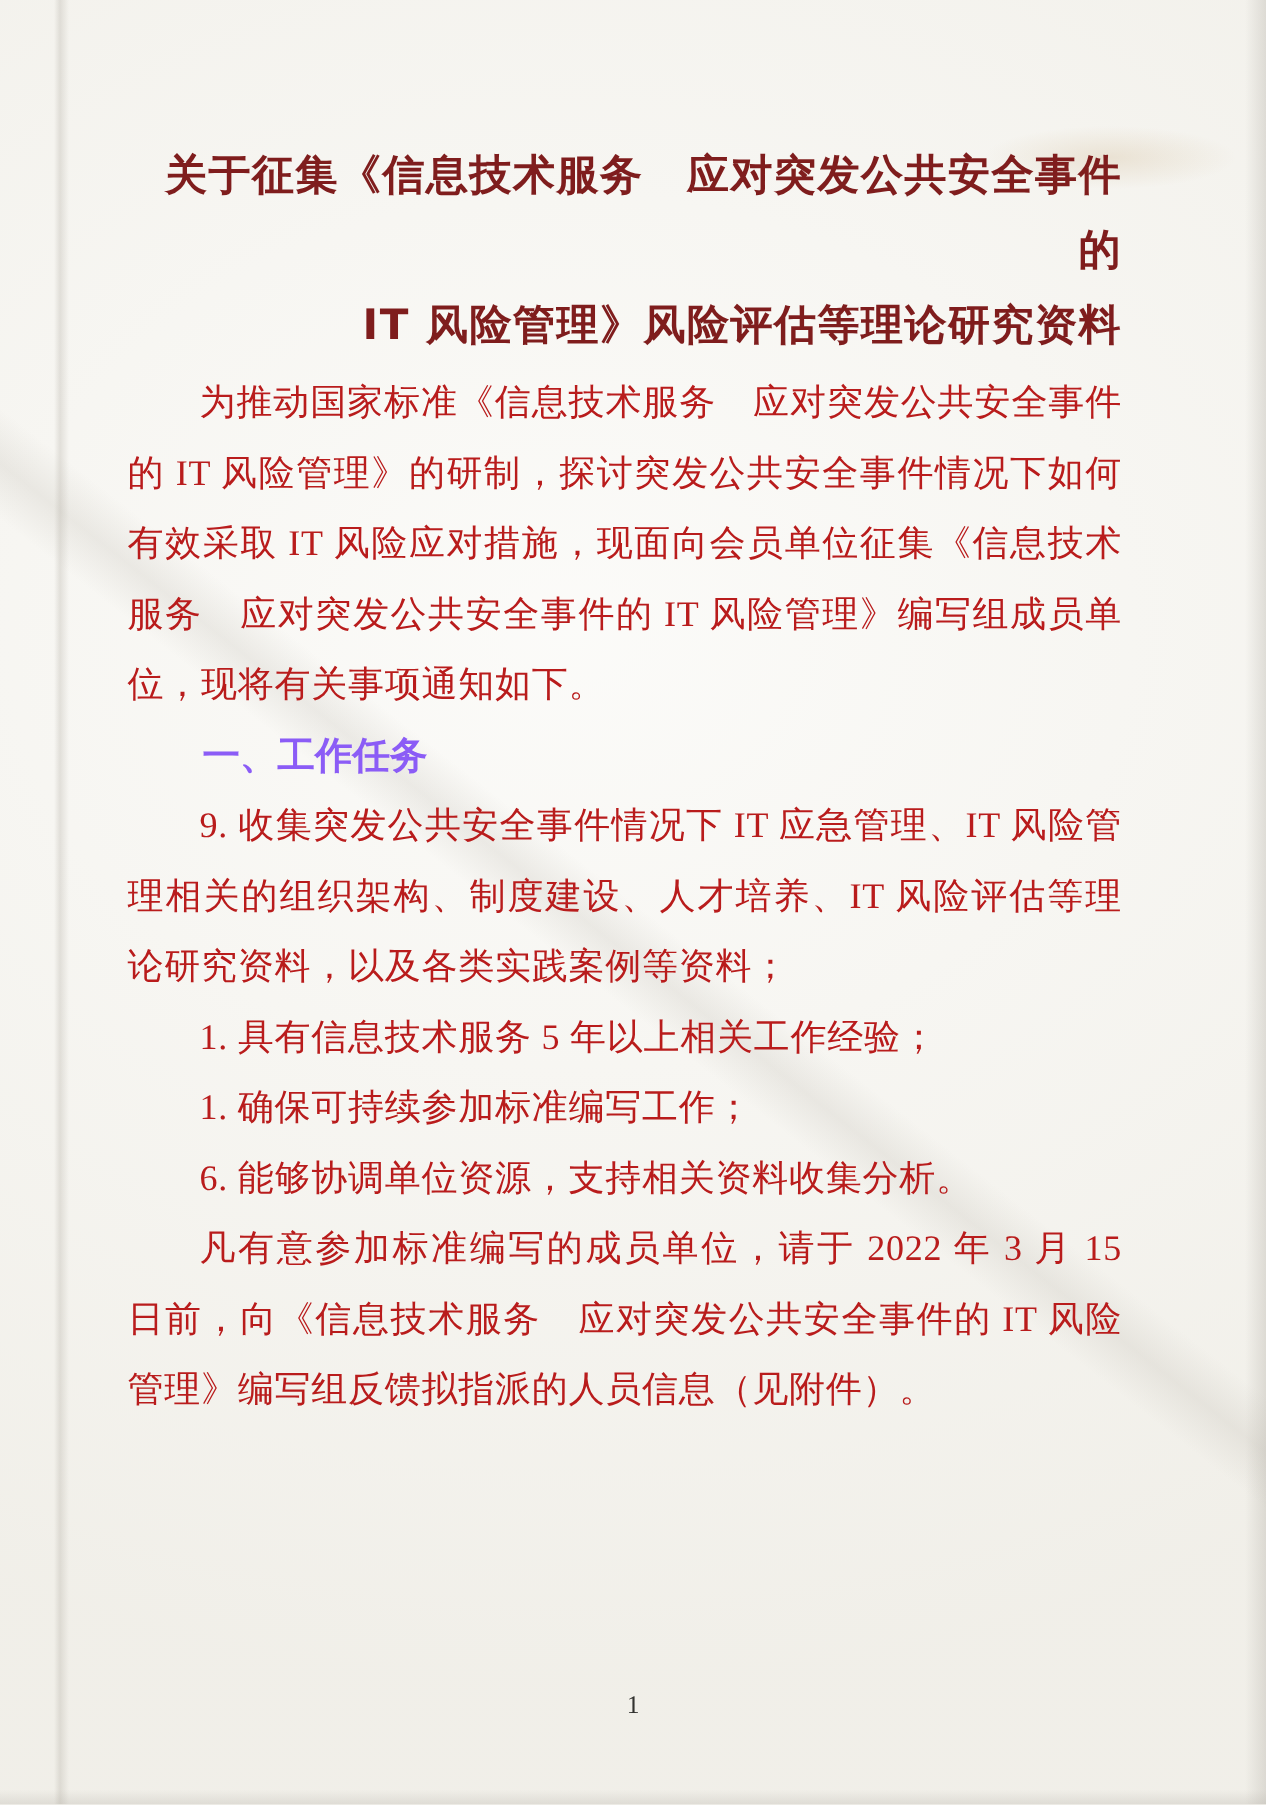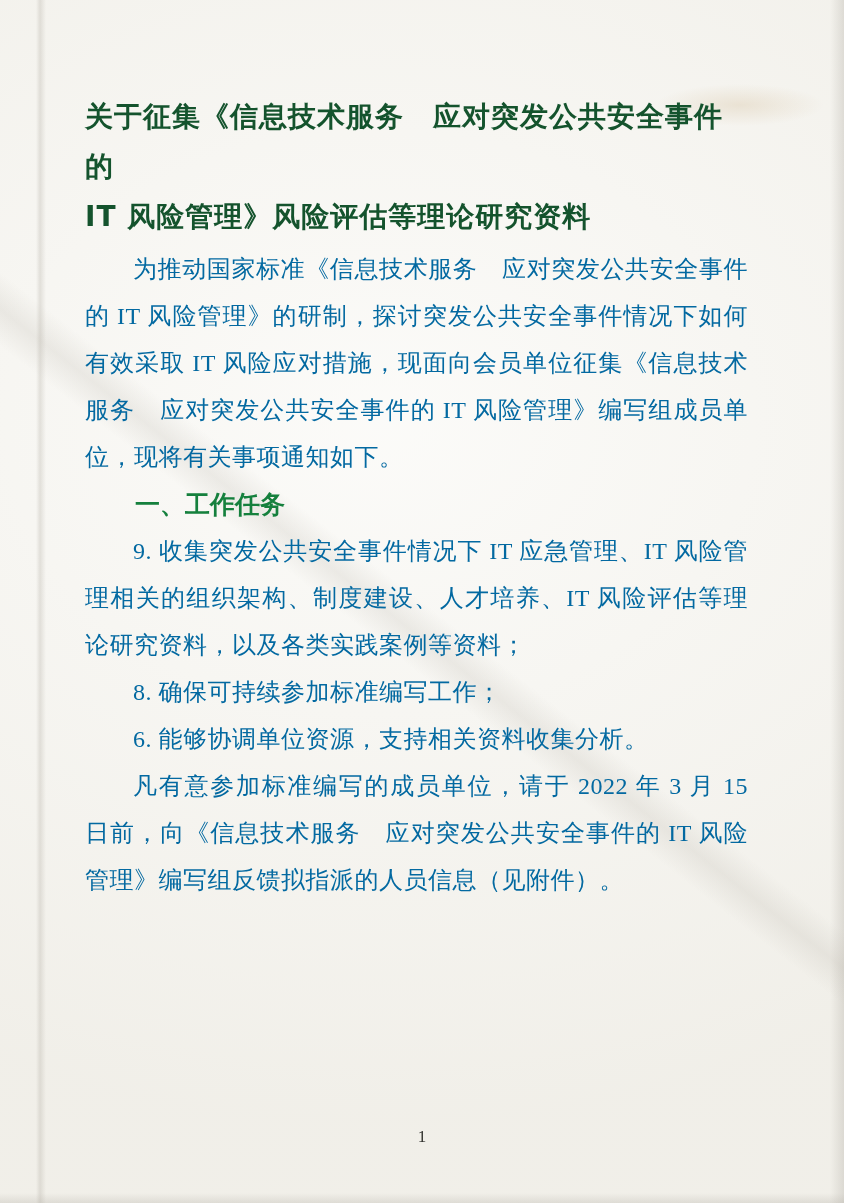--- a/index.html
+++ b/index.html
@@ -45,44 +45,44 @@
   .title-block {
     margin-top: 92px;
   }
   .doc-title-line {
     margin: 0;
     font-family: "DejaVu Sans", "Liberation Sans", sans-serif;
     font-weight: bold;
     font-size: 28px;
     line-height: 50px;
     letter-spacing: 1px;
-    text-align: left;
-    color: #14532d;
+    text-align: right;
+    color: #7f1d1d;
   }
   .body-block {
     margin-top: 4px;
   }
   .body-block p {
     margin: 0;
   }
   p.para {
     font-size: 24px;
     line-height: 47px;
     letter-spacing: 0.5px;
     text-indent: 2em;
     text-align: justify;
-    color: #0369a1;
+    color: #b91c1c;
   }
   p.heading {
     font-family: Liberation Serif, serif;
     font-weight: bold;
     font-size: 25px;
     line-height: 47px;
     text-indent: 2em;
-    color: #15803d;
+    color: #8b5cf6;
   }
   .page-number {
     position: absolute;
     left: 0;
     right: 0;
     bottom: 56px;
     text-align: center;
     font-size: 17px;
     color: #333330;
     font-family: "Liberation Serif", "DejaVu Serif", serif;
@@ -95,19 +95,20 @@
   <div class="content">
     <div class="title-block">
       <p class="doc-title-line">关于征集《信息技术服务　应对突发公共安全事件的</p>
       <p class="doc-title-line">IT 风险管理》风险评估等理论研究资料</p>
     </div>
     <div class="body-block">
 
     <p class="para">为推动国家标准《信息技术服务　应对突发公共安全事件的 IT 风险管理》的研制，探讨突发公共安全事件情况下如何有效采取 IT 风险应对措施，现面向会员单位征集《信息技术服务　应对突发公共安全事件的 IT 风险管理》编写组成员单位，现将有关事项通知如下。</p>
         <p class="heading">一、工作任务</p>
         <p class="para">9. 收集突发公共安全事件情况下 IT 应急管理、IT 风险管理相关的组织架构、制度建设、人才培养、IT 风险评估等理论研究资料，以及各类实践案例等资料；</p>
-        <p class="para">8. 确保可持续参加标准编写工作；</p>
+        <p class="para">1. 具有信息技术服务 5 年以上相关工作经验；</p>
+        <p class="para">1. 确保可持续参加标准编写工作；</p>
         <p class="para">6. 能够协调单位资源，支持相关资料收集分析。</p>
         <p class="para">凡有意参加标准编写的成员单位，请于 2022 年 3 月 15 日前，向《信息技术服务　应对突发公共安全事件的 IT 风险管理》编写组反馈拟指派的人员信息（见附件）。</p>
       </div>
   </div>
   <div class="page-number">1</div>
 </div>
 
 </body></html>

